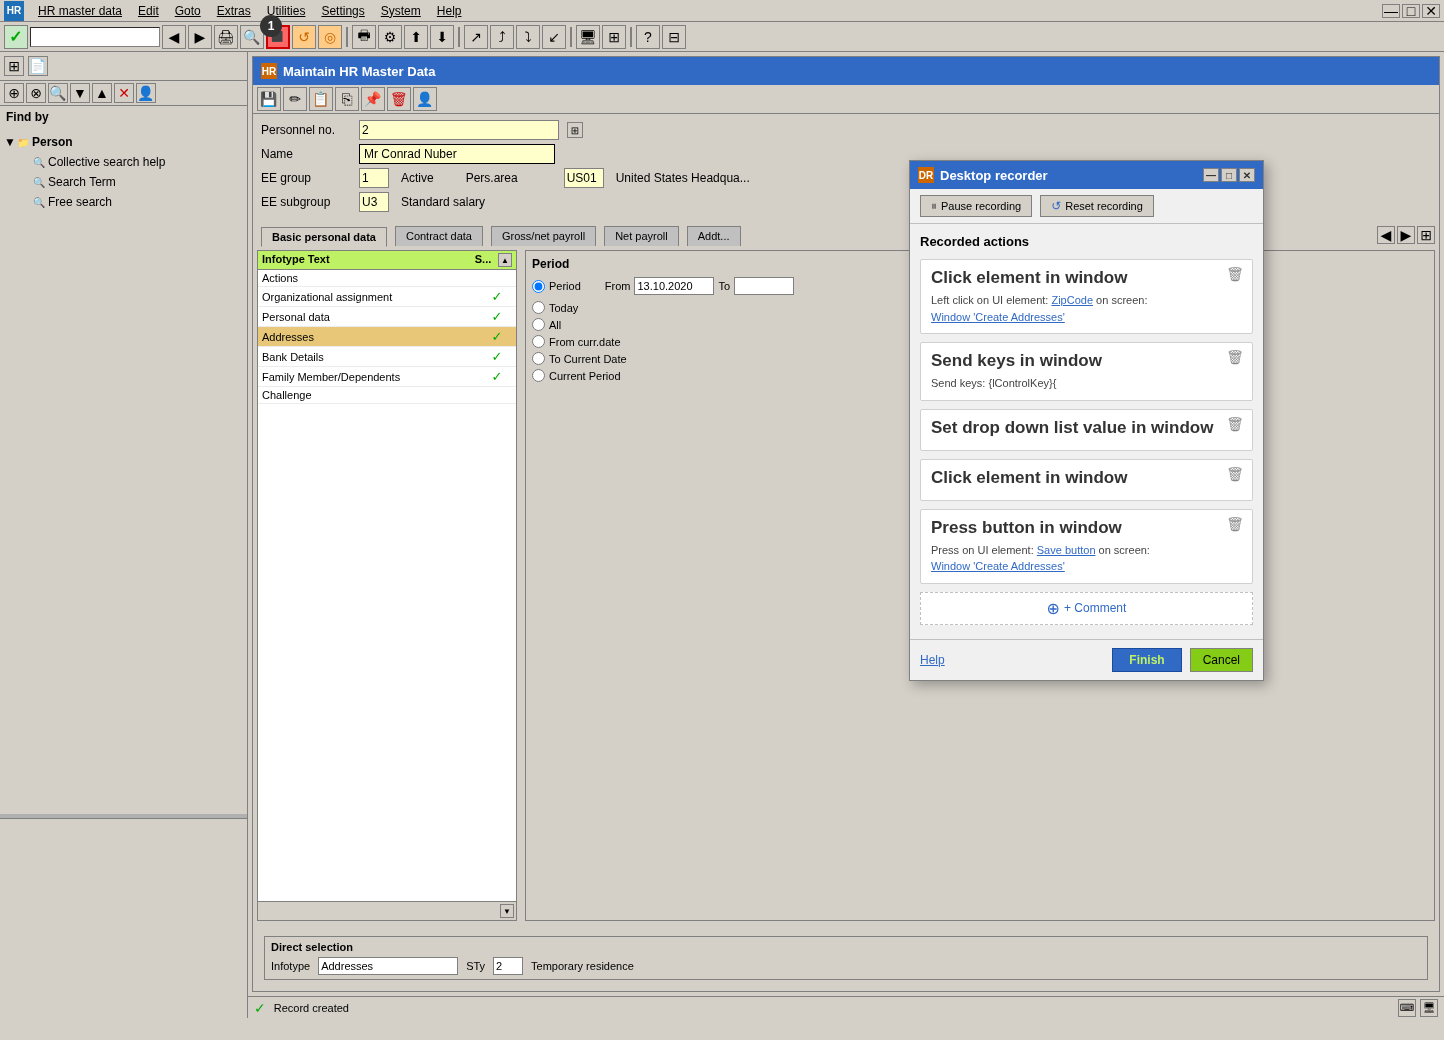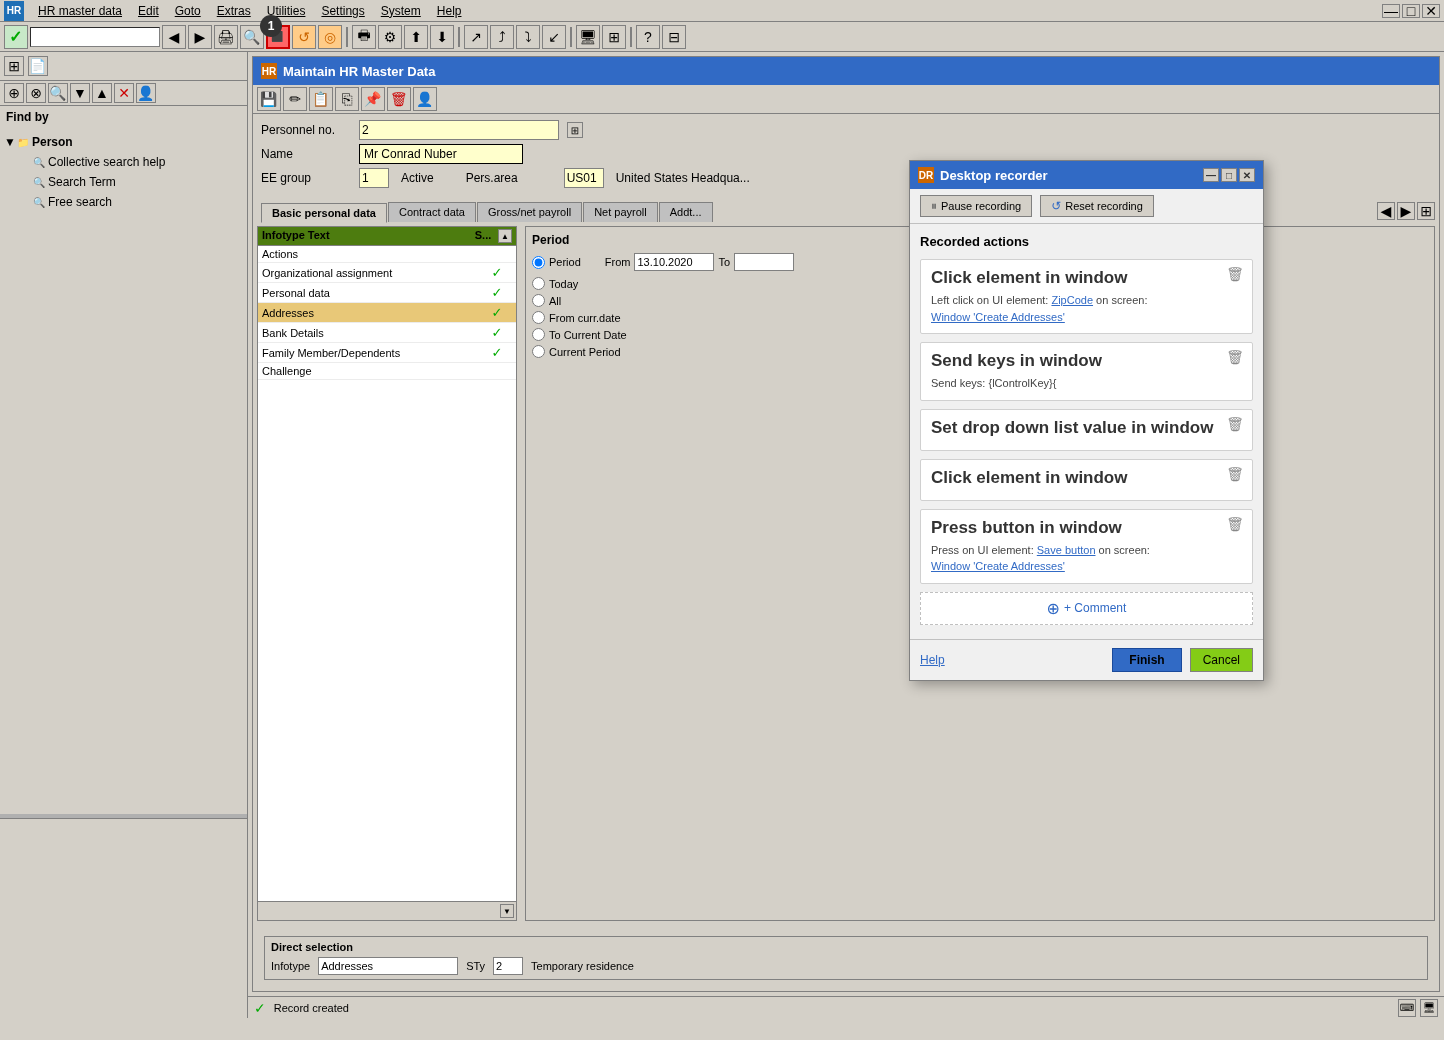--- a/index.html
+++ b/index.html
@@ -49,28 +49,28 @@
     
     .form-area { padding: 6px 8px; background: #d4d0c8; }
     .form-row { display: flex; align-items: center; margin-bottom: 4px; gap: 8px; }
     .form-label { font-size: 12px; min-width: 90px; }
     .form-input { height: 20px; border: 1px solid #808080; background: #ffffcc; padding: 0 2px; font-size: 12px; }
     .form-input.name-highlight { background: #ffffcc; border: 1px solid #000; }
     .form-value { font-size: 12px; padding: 0 4px; }
     .btn-small { width: 16px; height: 16px; background: #d4d0c8; border: 1px solid #808080; display: inline-flex; align-items: center; justify-content: center; cursor: pointer; font-size: 10px; }
 
     
-    .tabs-container { display: flex; gap: 1px; padding: 4px 4px 0; background: #d4d0c8; }
+    .tabs-container { display: flex; gap: 8px; padding: 4px 4px 0; background: #d4d0c8; }
     .tab { padding: 3px 10px; background: #c0c0c0; border: 1px solid #808080; border-bottom: none; cursor: pointer; font-size: 11px; }
     .tab.active { background: #d4d0c8; border-bottom: 1px solid #d4d0c8; font-weight: bold; position: relative; top: 1px; }
 
     
     .infotype-section { display: flex; padding: 4px; gap: 8px; flex: 1; }
     .infotype-table-container { width: 260px; border: 1px solid #808080; background: white; overflow: hidden; display: flex; flex-direction: column; }
-    .table-header { background: #4d7c0f; display: flex; padding: 2px 4px; border-bottom: 1px solid #808080; font-weight: bold; font-size: 11px; }
+    .table-header { background: #bef264; display: flex; padding: 2px 4px; border-bottom: 1px solid #808080; font-weight: bold; font-size: 11px; }
     .table-col-1 { flex: 1; }
     .table-col-2 { width: 30px; text-align: center; }
     .table-scroll { overflow-y: auto; flex: 1; }
     .table-row-item { display: flex; align-items: center; padding: 2px 4px; border-bottom: 1px solid #ececec; font-size: 11px; cursor: pointer; }
     .table-row-item.selected { background: #e8c878; }
     .table-row-item .check { color: #00aa00; font-size: 13px; }
 
     
     .period-section { flex: 1; border: 1px solid #808080; background: #d4d0c8; padding: 6px; }
     .period-title { font-size: 12px; font-weight: bold; margin-bottom: 6px; }
@@ -101,21 +101,21 @@
     .recorder-content { padding: 10px; overflow-y: auto; flex: 1; }
     .recorded-actions-title { font-size: 13px; font-weight: bold; margin-bottom: 10px; }
     .action-card { background: white; border: 1px solid #d0d0d0; border-radius: 2px; padding: 8px 10px; margin-bottom: 8px; position: relative; }
     .action-card-title { font-size: 17px; font-weight: bold; margin-bottom: 4px; color: #333; }
     .action-card-text { font-size: 11px; color: #444; line-height: 1.5; }
     .action-card-text a { color: #316ac5; text-decoration: underline; }
     .action-delete { position: absolute; top: 6px; right: 8px; cursor: pointer; color: #888; font-size: 14px; }
     .comment-btn { display: flex; align-items: center; justify-content: center; gap: 4px; padding: 6px; cursor: pointer; color: #316ac5; font-size: 12px; border: 1px dashed #c0c0c0; margin: 4px 0; background: white; }
     .recorder-footer { padding: 8px 10px; border-top: 1px solid #c0c0c0; display: flex; align-items: center; gap: 8px; }
     .rec-help { color: #316ac5; text-decoration: underline; cursor: pointer; font-size: 12px; }
-    .rec-finish-btn { padding: 4px 16px; background: #316ac5; color: #000000; border: 1px solid #1a4a9b; cursor: pointer; font-size: 12px; font-weight: bold; }
+    .rec-finish-btn { padding: 4px 16px; background: #316ac5; color: #bef264; border: 1px solid #1a4a9b; cursor: pointer; font-size: 12px; font-weight: bold; }
     .rec-cancel-btn { padding: 4px 12px; background: #84cc16; border: 1px solid #808080; cursor: pointer; font-size: 12px; }
 
     
     .badge { width: 26px; height: 26px; background: #333; color: white; border-radius: 50%; display: inline-flex; align-items: center; justify-content: center; font-size: 14px; font-weight: bold; position: absolute; z-index: 100; }
 
     .pause-icon { color: #666; font-size: 12px; }
     .reset-icon { color: #316ac5; font-size: 12px; }
   </style>
 </head>
 <body>
@@ -235,29 +235,34 @@
       </div>
 
       <div class="form-area">
         <div class="form-row">
           <span class="form-label">Personnel no.</span>
           <input class="form-input" style="width: 200px;" value="2">
           <div class="btn-small">⊞</div>
         </div>
         <div class="form-row">
           <span class="form-label">Name</span>
-          <span class="form-value form-input name-highlight" style="width:164px;display:inline-flex;align-items:center;background:#ffffcc;">Mr Conrad Nuber</span>
+          <span class="form-value form-input name-highlight" style="width:196px;display:inline-flex;align-items:center;background:#ffffcc;">Mr Conrad Nuber</span>
         </div>
         <div class="form-row">
           <span class="form-label">EE group</span>
           <input class="form-input" style="width: 30px;" value="1">
           <span class="form-value">Active</span>
           <span class="form-label" style="margin-left:20px;">Pers.area</span>
           <input class="form-input" style="width: 40px;" value="US01">
           <span class="form-value">United States Headqua...</span>
+        </div>
+        <div class="form-row">
+          <span class="form-label">EE subgroup</span>
+          <input class="form-input" style="width: 30px;" value="U3">
+          <span class="form-value">Standard salary</span>
         </div>
       </div>
 
       <div style="display:flex;align-items:flex-end;padding:0 4px;position:relative;">
         <div class="tabs-container">
           <div class="tab active">Basic personal data</div>
           <div class="tab">Contract data</div>
           <div class="tab">Gross/net payroll</div>
           <div class="tab">Net payroll</div>
           <div class="tab">Addt...</div>

